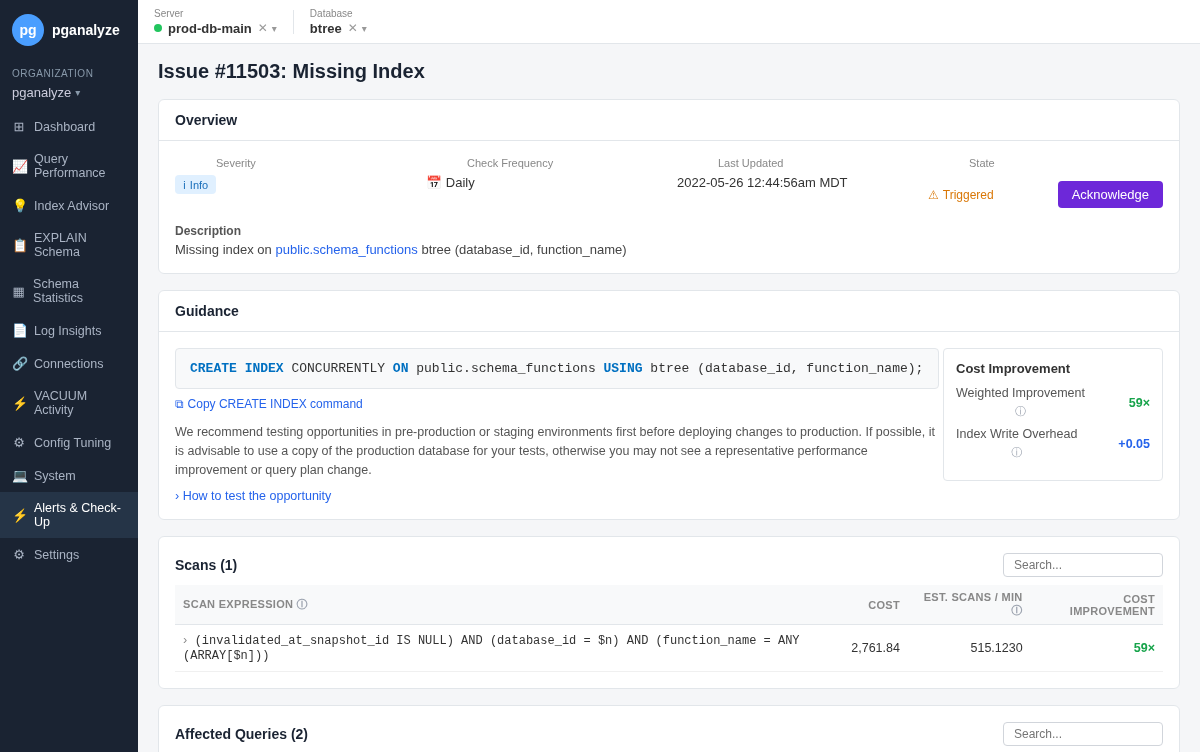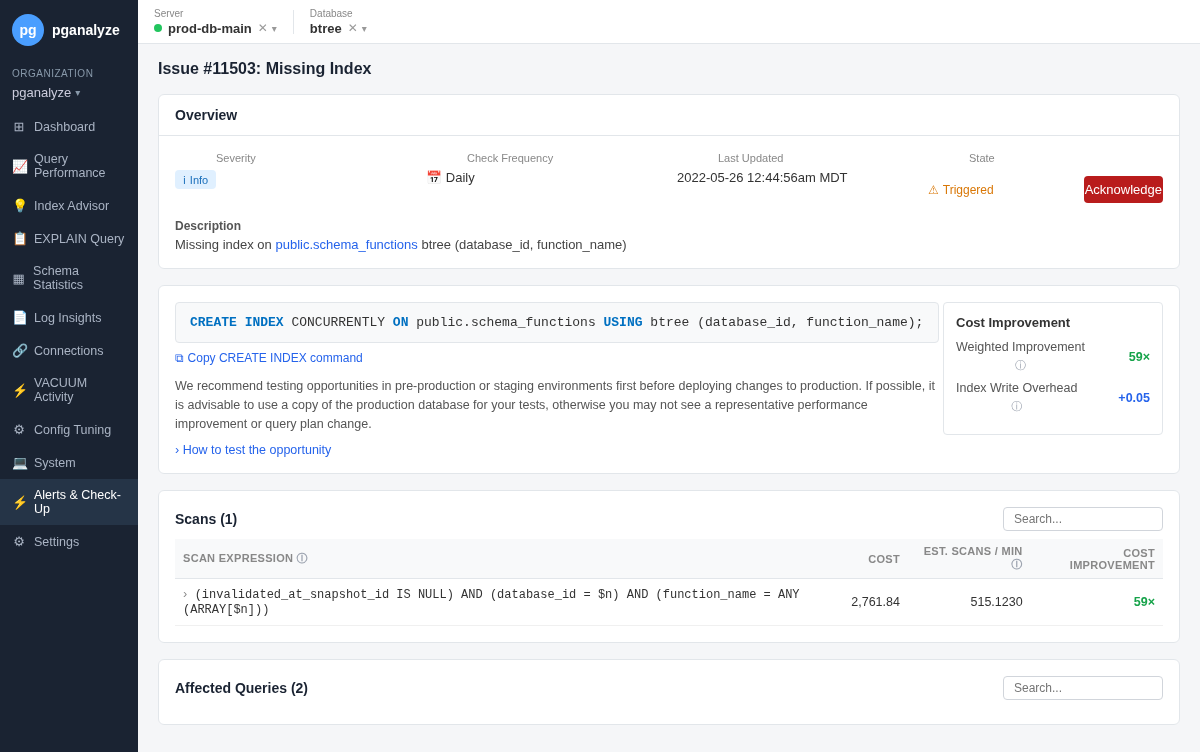--- a/index.html
+++ b/index.html
@@ -27,35 +27,35 @@
     .topbar-value-row { display: flex; align-items: center; gap: 6px; }
     .server-dot { width: 8px; height: 8px; border-radius: 50%; background: #22c55e; }
     .topbar-value { font-size: 13px; font-weight: 700; color: #333; }
     .topbar-controls { display: flex; align-items: center; gap: 4px; }
     .topbar-x { color: #999; cursor: pointer; font-size: 12px; }
     .topbar-chevron { color: #999; cursor: pointer; font-size: 10px; }
     .topbar-divider { width: 1px; height: 24px; background: #e2e6ea; margin: 0 4px; }
 
     
     .content { flex: 1; overflow-y: auto; padding: 16px 20px; }
-    .page-title { font-size: 16px; font-weight: 600; color: #1a2332; margin-bottom: 16px; }
+    .page-title { font-size: 20px; font-weight: 600; color: #1a2332; margin-bottom: 16px; }
 
     
     .card { background: #fff; border: 1px solid #e2e6ea; border-radius: 6px; margin-bottom: 16px; }
     .card-header { padding: 12px 16px; border-bottom: 1px solid #e2e6ea; font-size: 14px; font-weight: 600; color: #1a2332; }
     .card-body { padding: 16px; }
 
     
     .overview-grid { display: grid; grid-template-columns: 1fr 1fr 1fr 1fr; gap: 16px; padding: 16px; }
     .overview-item {}
     .overview-label { font-size: 11px; color: #888; margin-bottom: 6px; margin-left: 41px; }
     .overview-value { font-size: 13px; color: #333; }
     .badge-info { background: #e0f0ff; color: #1a6fbb; border-radius: 4px; padding: 2px 8px; font-size: 11px; font-weight: 500; display: inline-flex; align-items: center; gap: 4px; }
     .badge-triggered { color: #d97706; font-size: 12px; display: flex; align-items: center; gap: 4px; }
-    .btn-acknowledge { background: #b91c1c; color: white; border: none; border-radius: 4px; padding: 6px 1px; font-size: 13px; cursor: pointer; font-weight: 500; }
+    .btn-acknowledge { background: #6d28d9; color: white; border: none; border-radius: 4px; padding: 6px 14px; font-size: 13px; cursor: pointer; font-weight: 500; }
     .description-section { padding: 0 16px 16px; }
     .desc-label { font-size: 12px; font-weight: 600; color: #555; margin-bottom: 4px; }
     .desc-text { font-size: 13px; color: #444; }
     .desc-link { color: #2563eb; text-decoration: none; }
 
     
     .code-block { background: #f8f9fa; border: 1px solid #e2e6ea; border-radius: 4px; padding: 12px 14px; font-family: 'Courier New', monospace; font-size: 13px; color: #333; margin: 0; }
     .kw-create { color: #0070c1; font-weight: bold; }
     .kw-index { color: #0070c1; font-weight: bold; }
     .kw-on { color: #0070c1; font-weight: bold; }
@@ -116,21 +116,21 @@
     <a class="sidebar-item">
       <span class="sidebar-item-icon">📈</span>
       <span>Query Performance</span>
     </a>
     <a class="sidebar-item">
       <span class="sidebar-item-icon">💡</span>
       <span>Index Advisor</span>
     </a>
     <a class="sidebar-item">
       <span class="sidebar-item-icon">📋</span>
-      <span>EXPLAIN Query</span>
+      <span>EXPLAIN Schema</span>
     </a>
     <a class="sidebar-item">
       <span class="sidebar-item-icon">▦</span>
       <span>Schema Statistics</span>
     </a>
     <a class="sidebar-item">
       <span class="sidebar-item-icon">📄</span>
       <span>Log Insights</span>
     </a>
     <a class="sidebar-item">
@@ -226,20 +226,21 @@
       </div>
       <div class="description-section">
         <div class="desc-label">Description</div>
         <div class="desc-text">
           <span>Missing index on </span><a class="desc-link">public.schema_functions</a><span> btree (database_id, function_name)</span>
         </div>
       </div>
     </div>
 
     <div class="card">
+      <div class="card-header">Guidance</div>
       <div class="card-body">
         <div class="guidance-layout">
           <div class="guidance-main">
             <pre class="code-block"><span class="kw-create">CREATE</span> <span class="kw-index">INDEX</span> CONCURRENTLY <span class="kw-on">ON</span> public.schema_functions <span class="kw-using">USING</span> btree (database_id, function_name);</pre>
             <a class="copy-link">
               <span>⧉</span>
               <span>Copy CREATE INDEX command</span>
             </a>
             <p class="guidance-text">We recommend testing opportunities in pre-production or staging environments first before deploying changes to production. If possible, it is advisable to use a copy of the production database for your tests, otherwise you may not see a representative performance improvement or query plan change.</p>
             <a class="guidance-link" style="display:block; margin-top:10px;">› How to test the opportunity</a>

